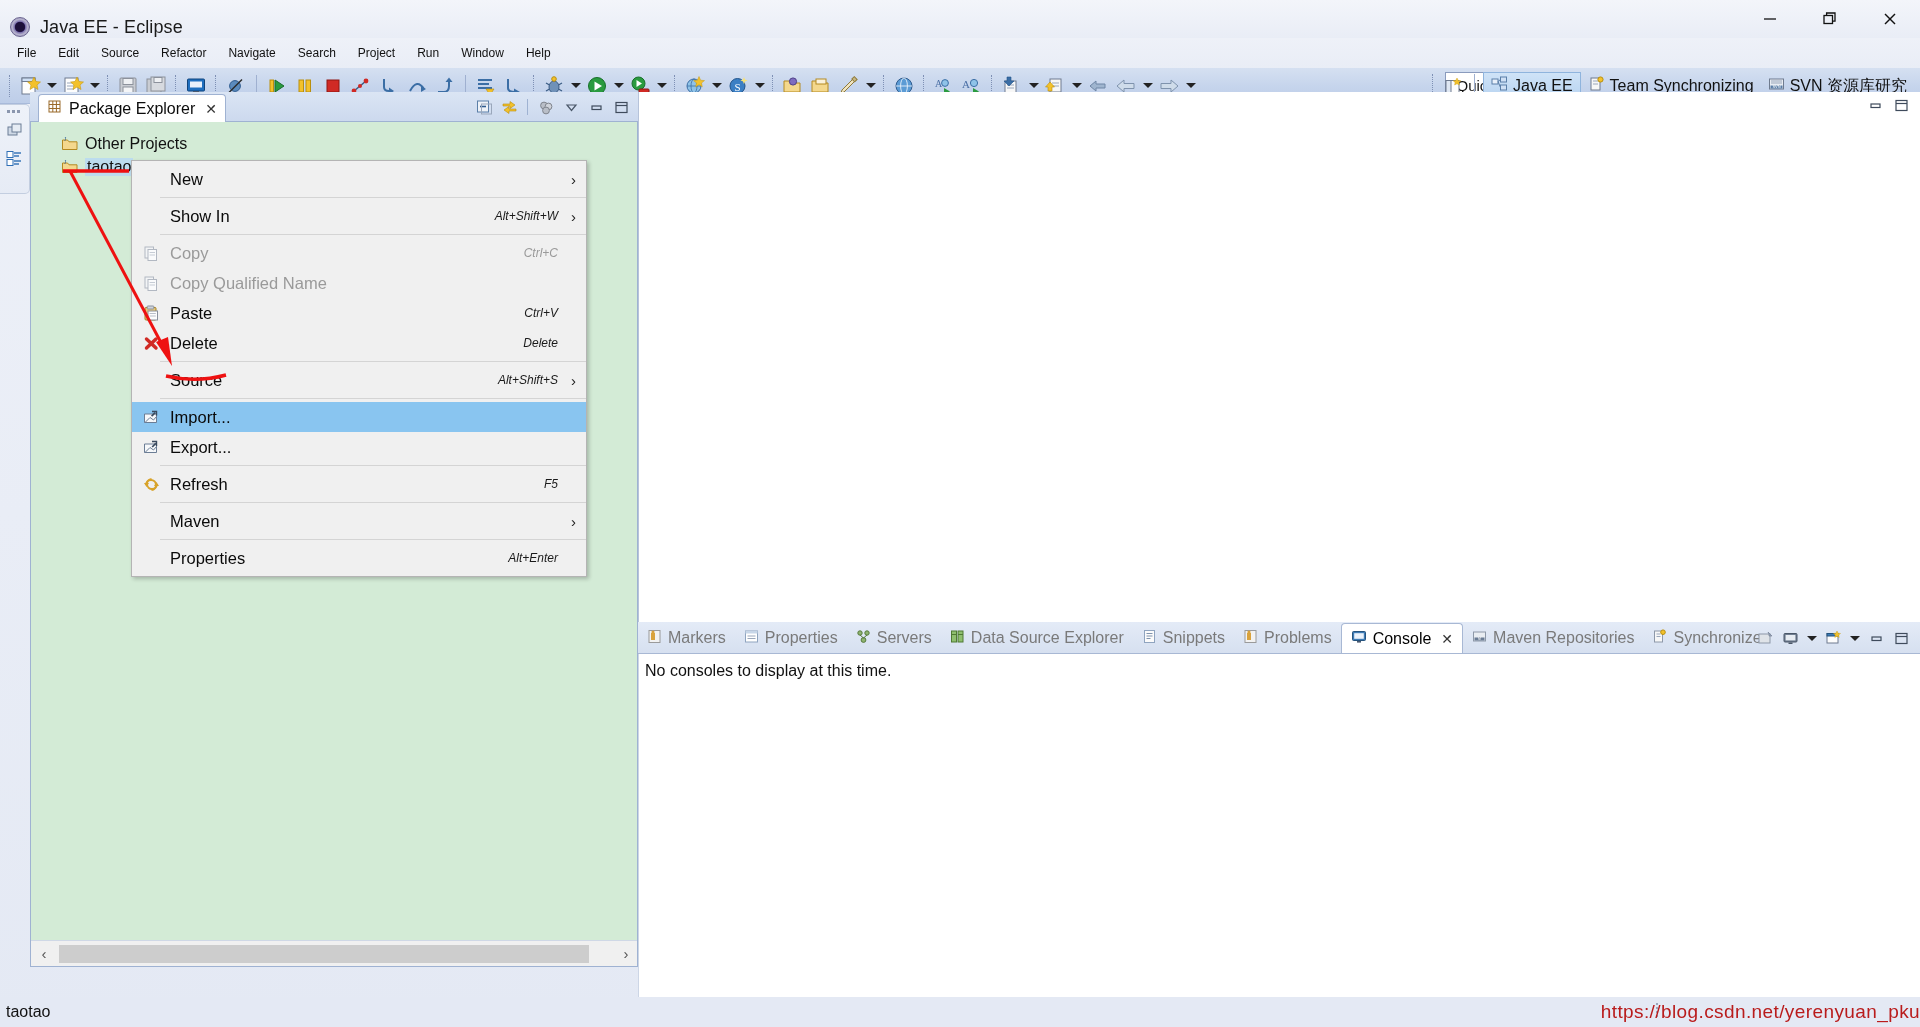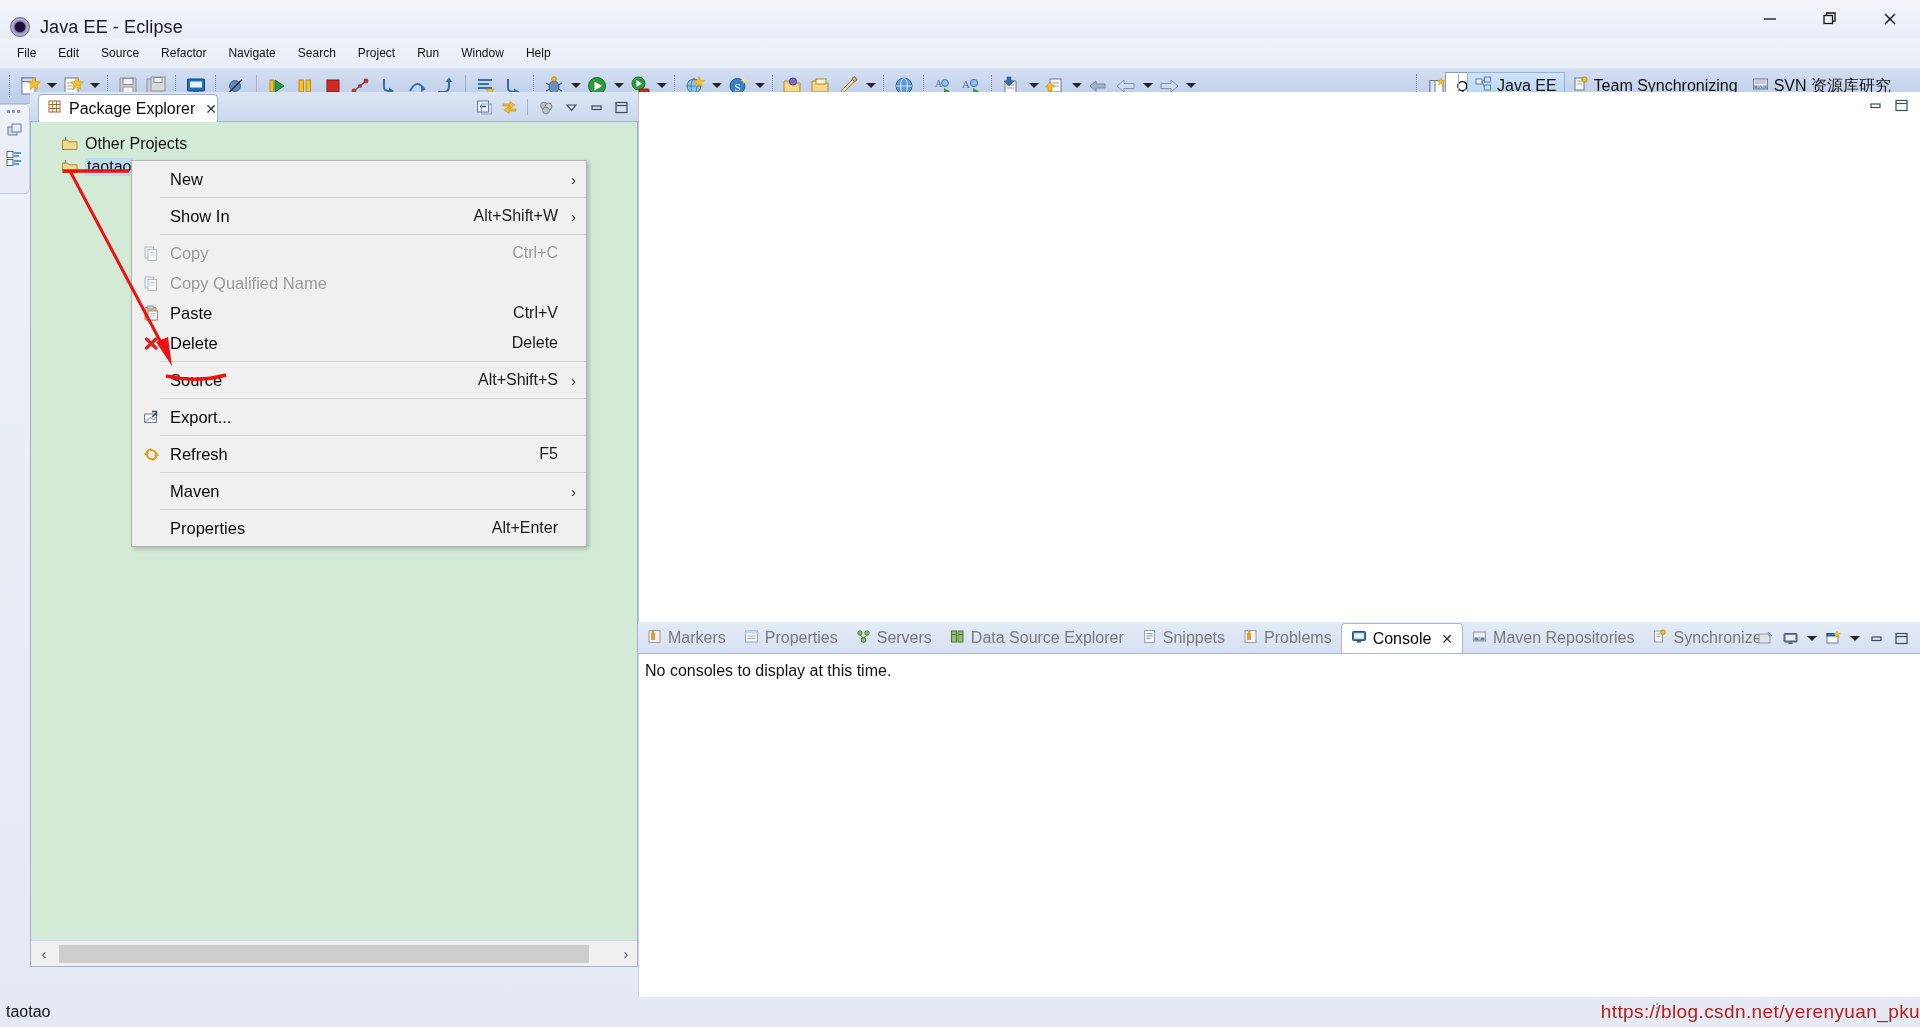--- a/index.html
+++ b/index.html
@@ -85,21 +85,21 @@
 
   .quick-access {
     position:absolute; right: 362px; top: 72px;
     width: 113px; height:27px;
     background:#fff; border:1px solid #8a9bbd;
     display:flex; align-items:center; justify-content:center;
     font-size:15px; color:#111;
   }
   .perspective-bar {
     position:absolute; right:0; top:68px; height:36px;
-    display:flex; align-items:center; padding-right:22px;
+    display:flex; align-items:center; padding-right:6px;
   }
   .persp-sep { width:2px; height:24px; border-left:1px dotted #7e90b4; margin:0 7px; }
   .persp-btn {
     display:flex; align-items:center; gap:5px;
     padding: 3px 7px; font-size:16px; color:#111; white-space:nowrap;
   }
   .persp-btn.active { background: linear-gradient(180deg,#cfe3f7,#b6d2f0); border:1px solid #8fb4dd; }
   .persp-open {
     width:26px;height:24px;display:flex;align-items:center;justify-content:center;
   }
@@ -119,21 +119,21 @@
   .pe-panel {
     position:absolute; left:30px; top:92px; width:608px; height:905px;
   }
   .pe-tabrow {
     position:absolute; left:0; top:0; width:608px; height:30px;
     background: linear-gradient(180deg,#dbe5f4 0%, #ccd9ee 100%);
     border-bottom:1px solid #9fb2d2;
   }
   .pe-tab {
     position:absolute; left:8px; top:2px; height:29px;
-    padding: 0 0 0 8px;
+    padding: 0 8px 0 8px;
     background:#ffffff;
     border:1px solid #9fb2d2; border-bottom:none;
     border-radius:4px 4px 0 0;
     display:flex; align-items:center; gap:6px;
     font-size:16px; color:#0b0b0b;
   }
   .pe-tab .close-x { font-size:14px; color:#333; margin-left:4px; }
   .pe-tools {
     position:absolute; right:6px; top:2px; height:26px;
     display:flex; align-items:center; gap:3px;
@@ -241,21 +241,21 @@
   .ctx-item {
     display:flex; align-items:center; height:30px;
     padding-left: 8px; padding-right:10px;
     font-size:16.5px; color:#0a0a0a; white-space:nowrap;
   }
   .ctx-item .ci-icon {
     width:22px; height:20px; margin-right:8px; display:flex; align-items:center; justify-content:center;
   }
   .ctx-item .ci-label { flex: 0 0 auto; }
   .ctx-item .ci-spacer { flex:1; }
-  .ctx-item .ci-key { color:#1a1a1a; font-size:16px; margin-right:4px;}
+  .ctx-item .ci-key { color:#1a1a1a; font-size:12px; margin-right:4px;font-style:italic;}
   .ctx-item .ci-sub { width:14px; text-align:right; color:#222; font-size:15px; }
   .ctx-item.disabled .ci-label,
   .ctx-item.disabled .ci-key { color:#9a9a9a; }
   .ctx-item.highlight { background:#89c5f0; }
   .ctx-sep { height:1px; background:#d4d4d4; margin:3px 0 3px 28px; }
 
   
   .annot { position:absolute; left:0; top:0; width:1920px; height:1027px; pointer-events:none; z-index:60; }
 </style>
 </head>
@@ -940,20 +940,34 @@
 
     <div class="ctx-item">
       <span class="ci-icon"></span>
       <span class="ci-label">Source</span>
       <span class="ci-spacer"></span>
       <span class="ci-key">Alt+Shift+S</span>
       <span class="ci-sub">›</span>
     </div>
     <div class="ctx-sep"></div>
 
+    <div class="ctx-item highlight">
+      <span class="ci-icon">
+        <svg width="17" height="17" viewBox="0 0 17 17">
+          <polygon points="1.5,13.5 1.5,5 13.5,5 13.5,13.5" fill="#f6f8fa" stroke="#6b7d95"></polygon>
+          <polyline points="2,13.5 7,8.5 10.5,11 13.5,7.5" fill="none" stroke="#6b7d95"></polyline>
+          <path d="M9 2.5 L13.5 2.5 L13.5 6.5" fill="none" stroke="#3a4a5e" stroke-width="1.4"></path>
+          <polygon points="8,6.6 11.6,3 12.8,4.2 9.2,7.8" fill="#3a4a5e"></polygon>
+        </svg>
+      </span>
+      <span class="ci-label">Import...</span>
+      <span class="ci-spacer"></span>
+      <span class="ci-key"></span>
+      <span class="ci-sub"></span>
+    </div>
 
     <div class="ctx-item">
       <span class="ci-icon">
         <svg width="17" height="17" viewBox="0 0 17 17">
           <polygon points="1.5,13.5 1.5,5 13.5,5 13.5,13.5" fill="#f6f8fa" stroke="#6b7d95"></polygon>
           <polyline points="2,13.5 7,8.5 10.5,11 13.5,7.5" fill="none" stroke="#6b7d95"></polyline>
           <path d="M13.5 7 L13.5 2.5 L9 2.5" fill="none" stroke="#3a4a5e" stroke-width="1.4"></path>
           <polygon points="8.6,7.4 12.2,3.8 13.4,5 9.8,8.6" fill="#3a4a5e"></polygon>
         </svg>
       </span>

